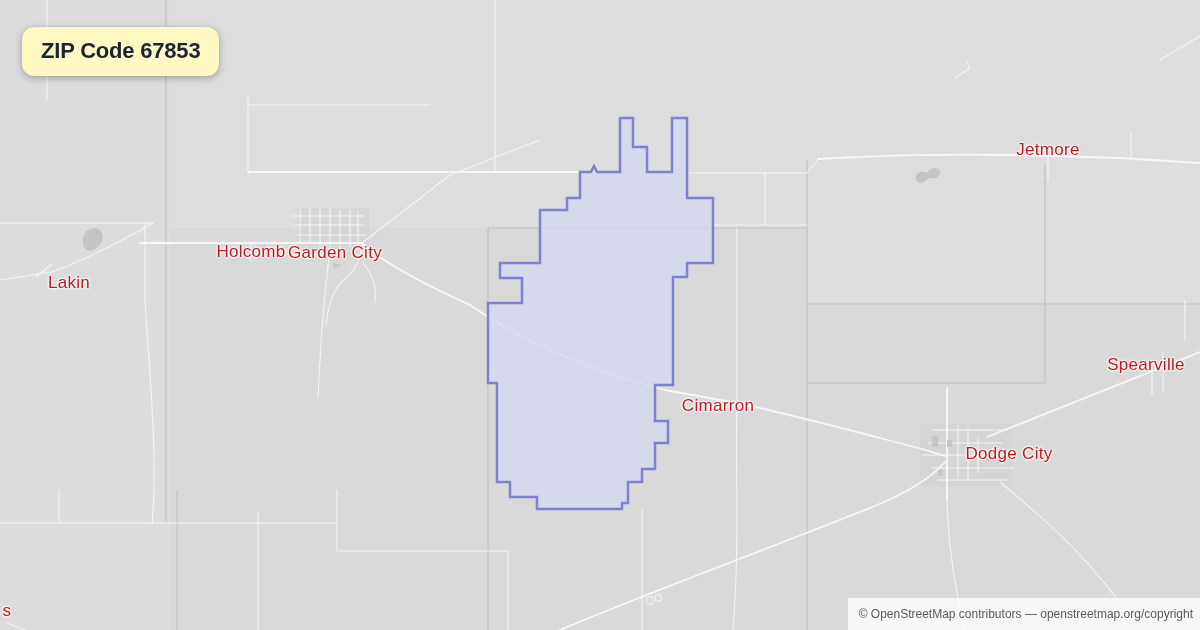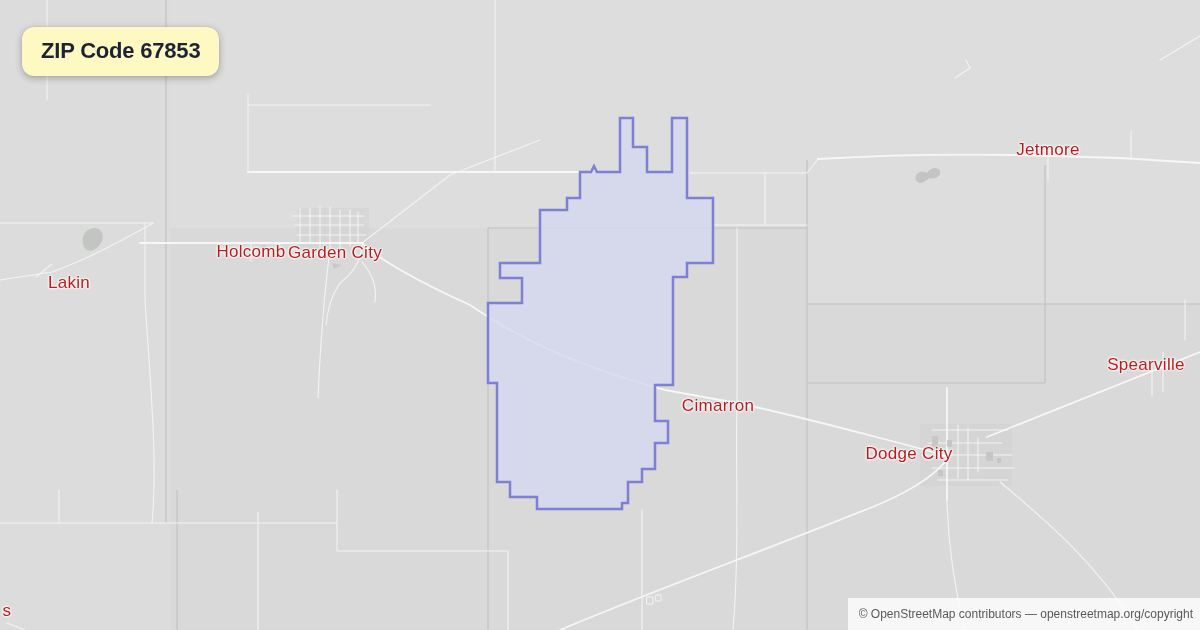--- a/index.html
+++ b/index.html
@@ -131,21 +131,21 @@
 
     <polygon class="zip-poly" points="620,118 633,118 633,147 647,147 647,172 672,172 672,118 687,118 687,198 713,198 713,263 687,263 687,277 673,277 673,385 655,385 655,421 668,421 668,443 655,443 655,469 642,469 642,482 628,482 628,503 622,503 622,509 537,509 537,497 510,497 510,482 497,482 497,383 488,383 488,303 522,303 522,278 500,278 500,263 540,263 540,210 567,210 567,198 580,198 580,172 591,172 594,166 597,172 620,172" fill="#d5d7ef" stroke="#7d81d4"></polygon>
   </svg>
 
   <div class="labels-layer" id="labels-layer">
       <div class="map-label" style="left: 57px; top: 283px; margin-left: 12px;">Lakin</div>
       <div class="map-label" style="left: 251px; top: 252px;">Holcomb</div>
       <div class="map-label" style="left: 335px; top: 253px;">Garden City</div>
       <div class="map-label" style="left: 1048px; top: 150px;">Jetmore</div>
       <div class="map-label" style="left: 718px; top: 406px;">Cimarron</div>
-      <div class="map-label" style="left: 909px; top: 454px;">Dodge City</div>
+      <div class="map-label" style="left: 1009px; top: 454px;">Dodge City</div>
       <div class="map-label" style="left: 1146px; top: 365px;">Spearville</div>
       <div class="map-label" style="left: 7px; top: 611px;">s</div>
     </div>
 
   <div class="zip-badge">
     <span>ZIP Code 67853</span>
   </div>
 
 
   <div class="attribution"><span>© OpenStreetMap contributors</span><span> </span><span>—</span><span> </span><a href="#">openstreetmap.org/copyright</a></div>

